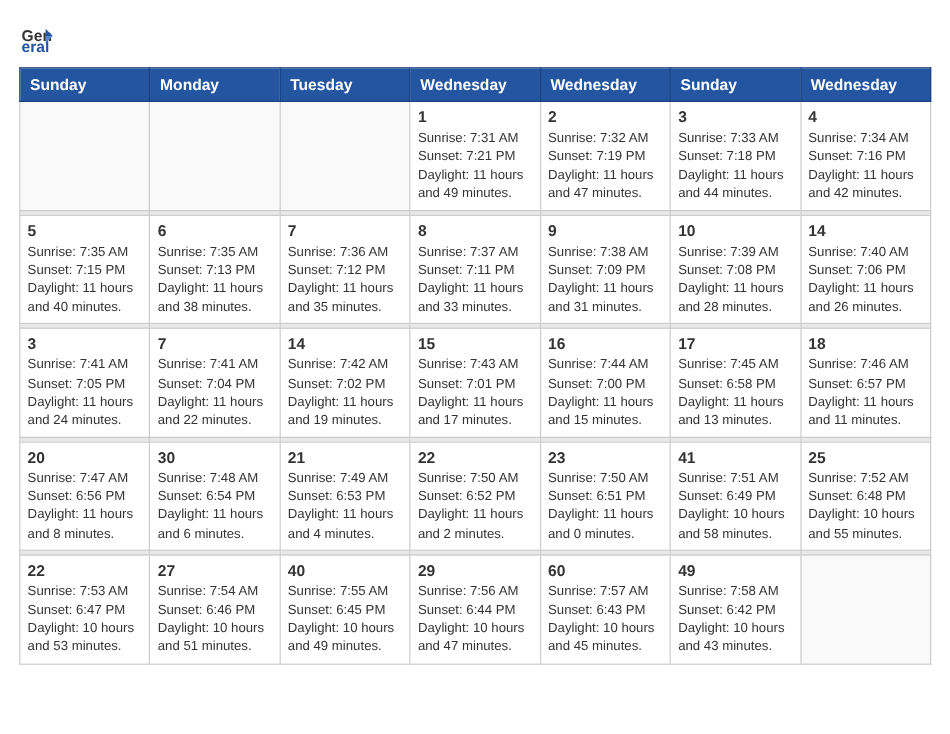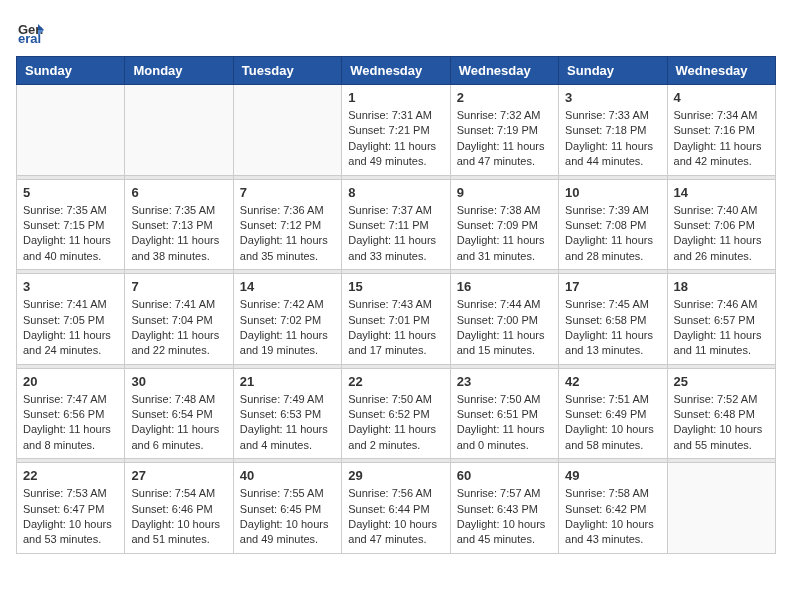--- a/index.html
+++ b/index.html
@@ -248,21 +248,21 @@
         </td>
         <td>
           <div class="day-num">22</div>
           <div class="day-info">Sunrise: 7:50 AM<br>Sunset: 6:52 PM<br>Daylight: 11 hours and 2 minutes.</div>
         </td>
         <td>
           <div class="day-num">23</div>
           <div class="day-info">Sunrise: 7:50 AM<br>Sunset: 6:51 PM<br>Daylight: 11 hours and 0 minutes.</div>
         </td>
         <td>
-          <div class="day-num">42</div>
+          <div class="day-num">41</div>
           <div class="day-info">Sunrise: 7:51 AM<br>Sunset: 6:49 PM<br>Daylight: 10 hours and 58 minutes.</div>
         </td>
         <td>
           <div class="day-num">25</div>
           <div class="day-info">Sunrise: 7:52 AM<br>Sunset: 6:48 PM<br>Daylight: 10 hours and 55 minutes.</div>
         </td>
       </tr>
       <tr class="row-spacer">
         <td></td>
         <td></td>

